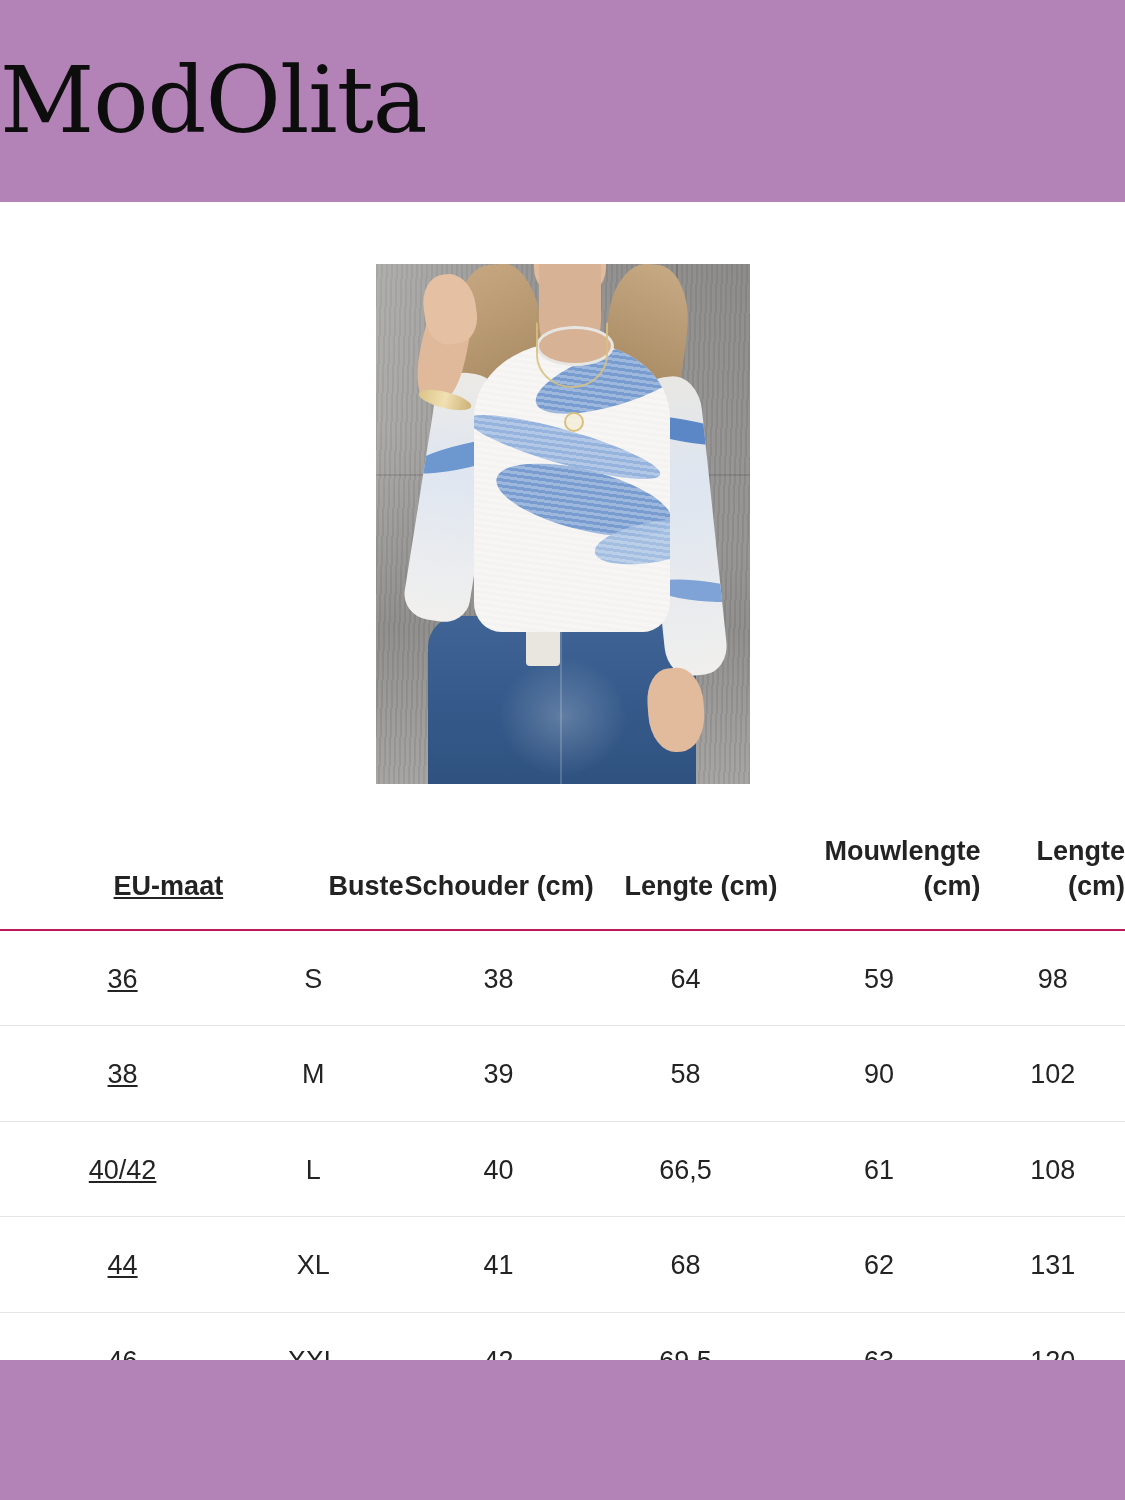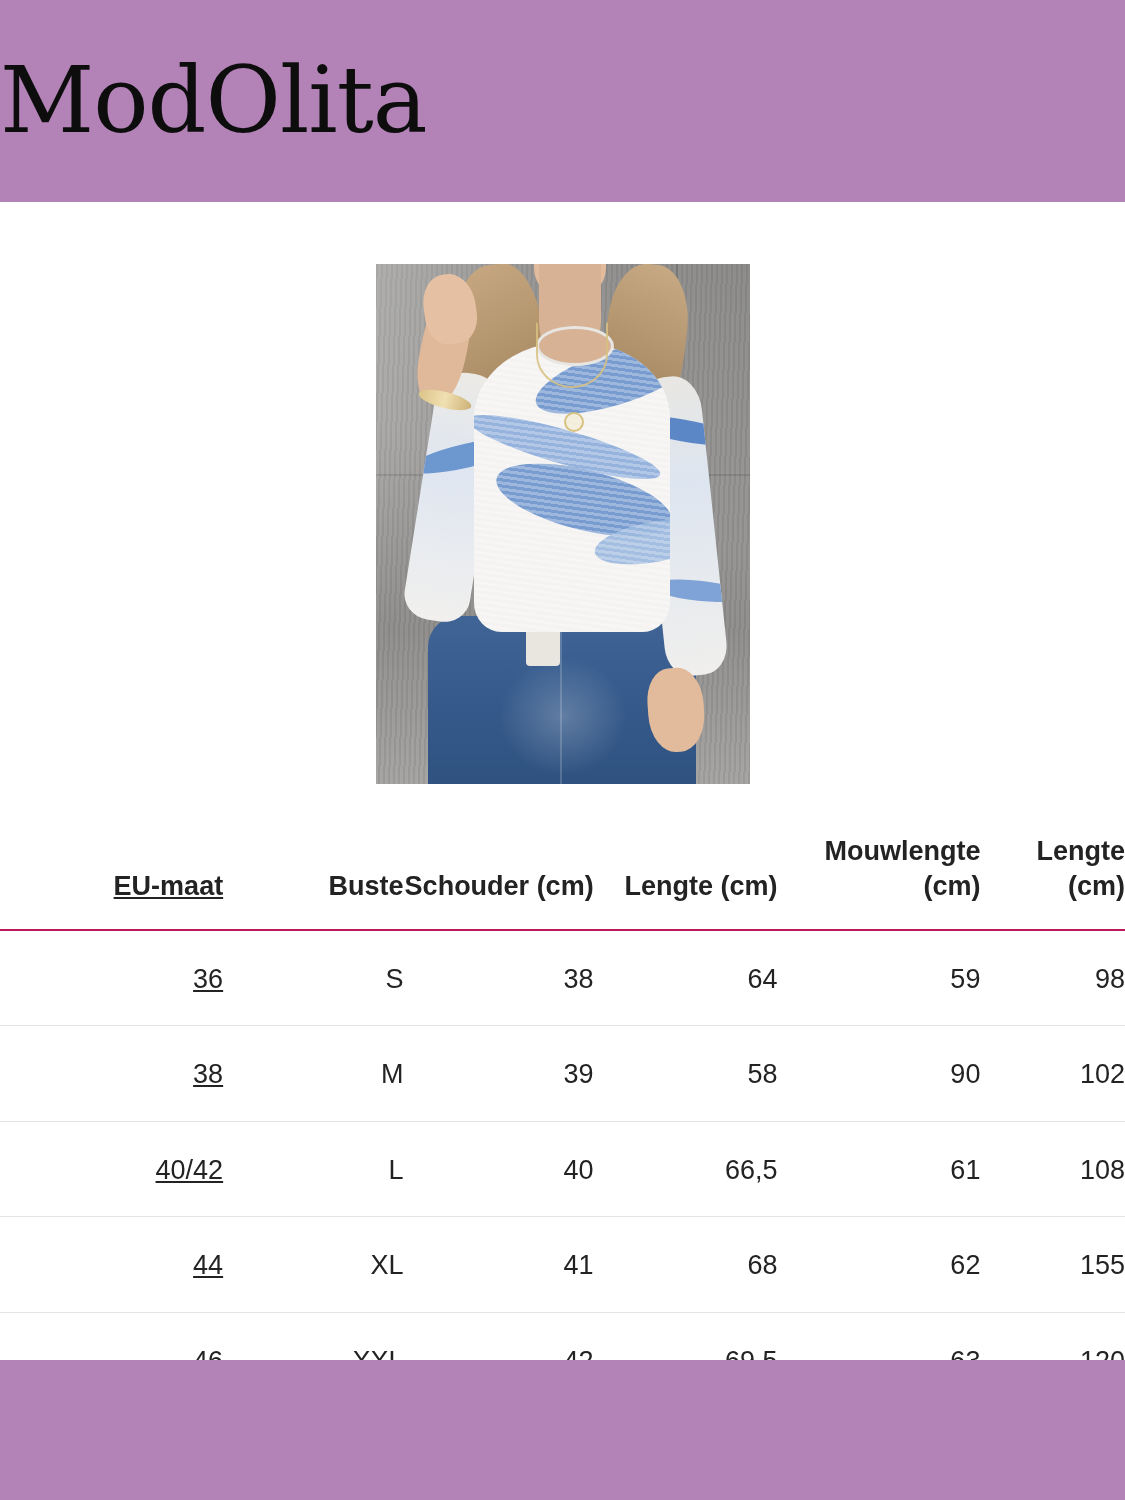--- a/index.html
+++ b/index.html
@@ -278,21 +278,21 @@
   }
   table.size-table th {
     text-align: right;
     font-weight: 700;
     padding: 0 0 26px 0;
     vertical-align: bottom;
     line-height: 1.28;
     border-bottom: 2px solid #be185d;
   }
   table.size-table td {
-    text-align: right;
+    text-align: center;
     font-weight: 400;
     padding: 32px 0 30px 0;
     border-bottom: 1px solid #e4e4e4;
     line-height: 1.2;
   }
   table.size-table tr:last-child td {
     border-bottom: none;
   }
   .c0 { width: 207px; padding-left: 22px !important; text-decoration: underline; }
   .c1 { width: 185px; }
@@ -400,21 +400,21 @@
           <td class="c3">66,5</td>
           <td class="c4">61</td>
           <td class="c5">108</td>
         </tr>
         <tr>
           <td class="c0">44</td>
           <td class="c1">XL</td>
           <td class="c2">41</td>
           <td class="c3">68</td>
           <td class="c4">62</td>
-          <td class="c5">155</td>
+          <td class="c5">131</td>
         </tr>
         <tr>
           <td class="c0">46</td>
           <td class="c1">XXL</td>
           <td class="c2">42</td>
           <td class="c3">69,5</td>
           <td class="c4">63</td>
           <td class="c5">120</td>
         </tr>
       </tbody>

